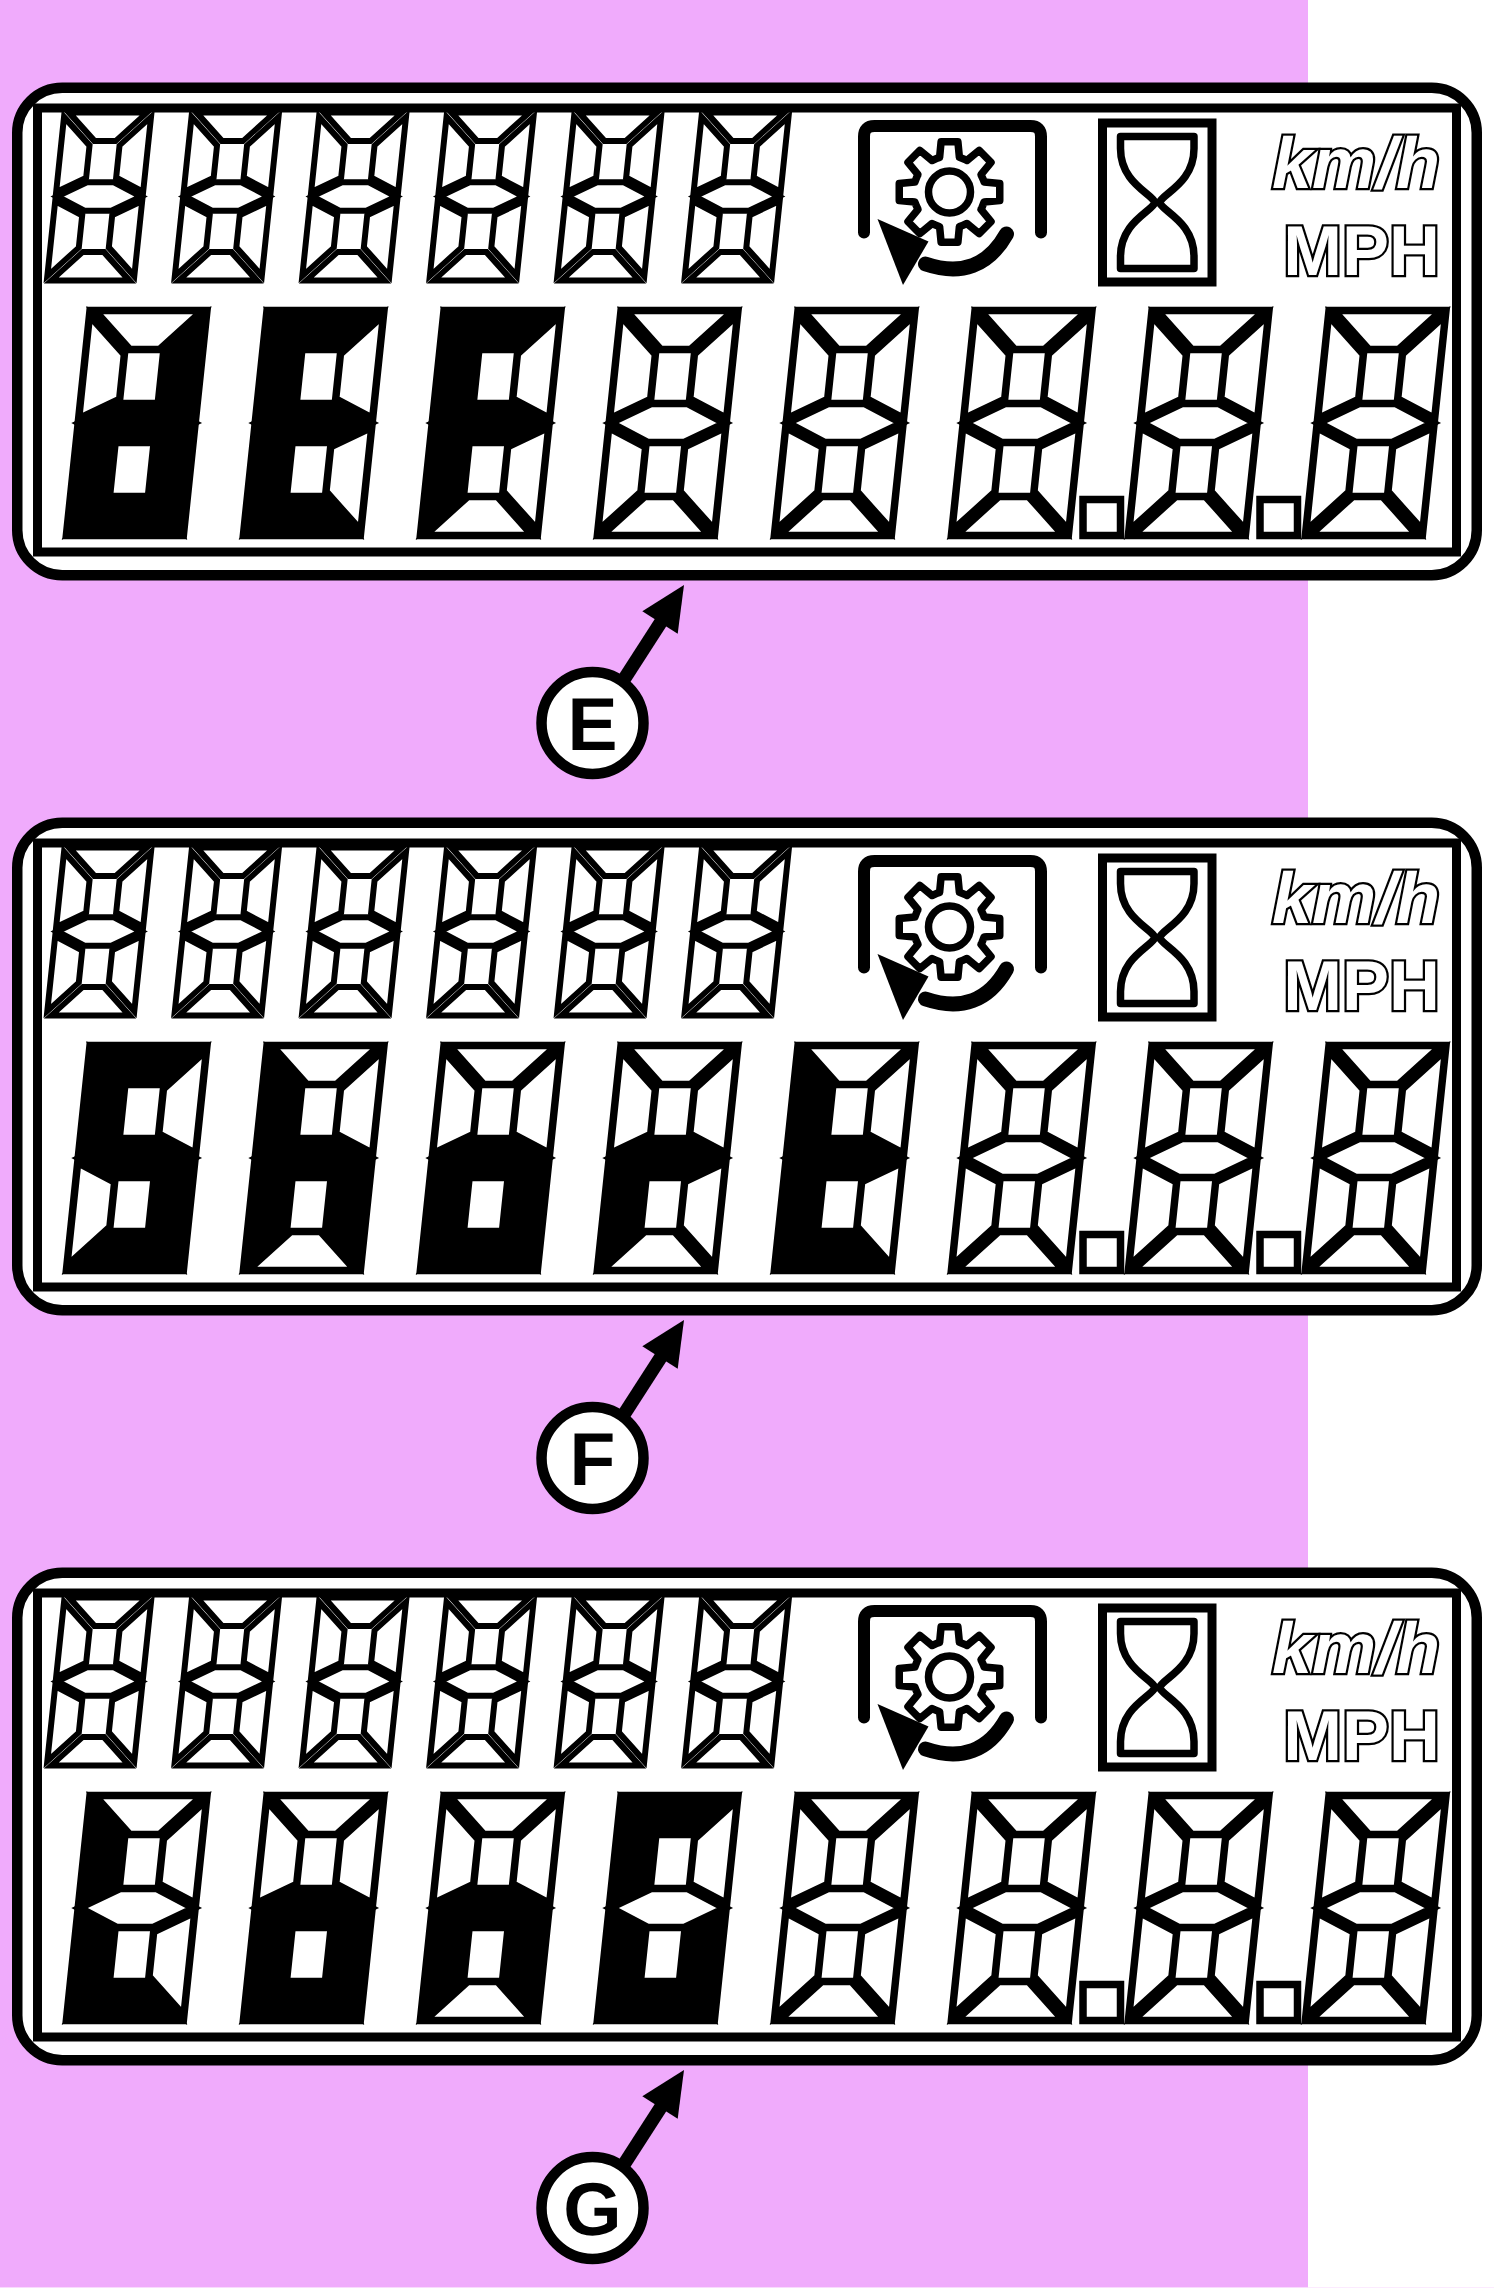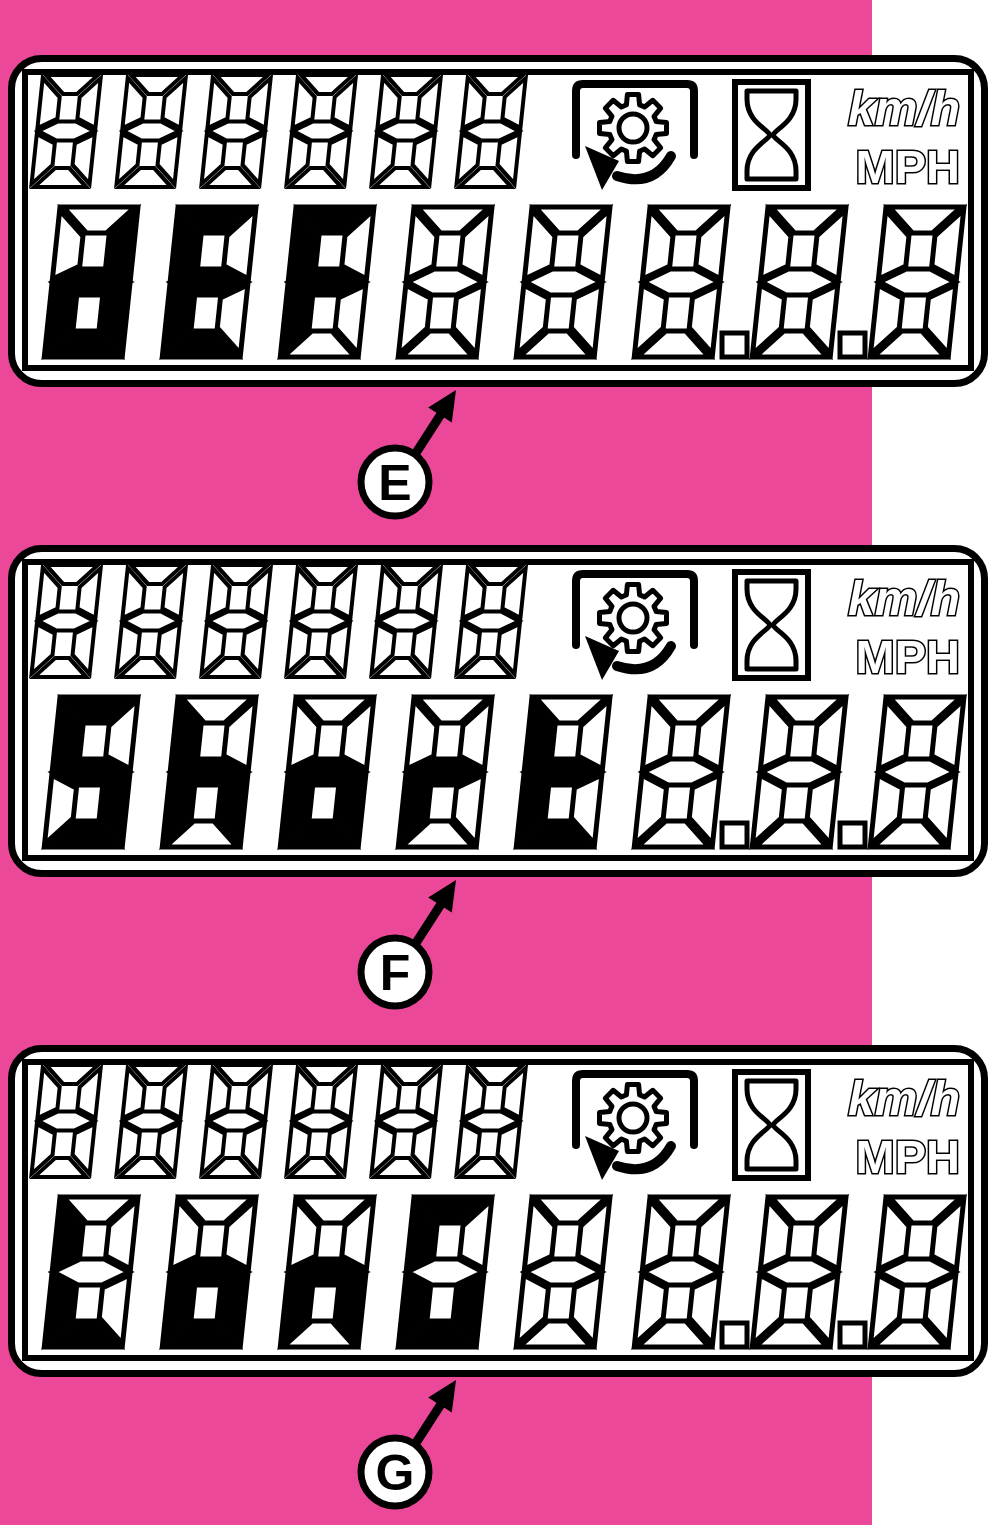--- a/index.html
+++ b/index.html
@@ -1,16 +1,16 @@
 <!DOCTYPE html>
 <html><head>
 <meta charset="utf-8">
 <style>
   html,body{margin:0;padding:0;background:#fff;}
-  .figure-wrap{width:872px;height:1525px;position:relative;background:#ec4899;}
+  .figure-wrap{width:872px;height:1525px;position:relative;background:#f0abfc;}
   svg{display:block;}
   .seg{stroke:#000;}
   .panel-outer{fill:#fff;stroke:#000;stroke-width:7;}
   .panel-inner{fill:none;stroke:#000;stroke-width:6;}
   .unit-text{font-family:"Liberation Sans",sans-serif;font-weight:bold;
              fill:#fff;stroke:#000;stroke-width:3;paint-order:stroke fill;}
   .kmh{font-size:48px;font-style:italic;}
   .mph{font-size:47px;}
   .callout-circle{fill:#fff;stroke:#000;stroke-width:7;}
   .callout-letter{font-family:"Liberation Sans",sans-serif;font-weight:bold;

